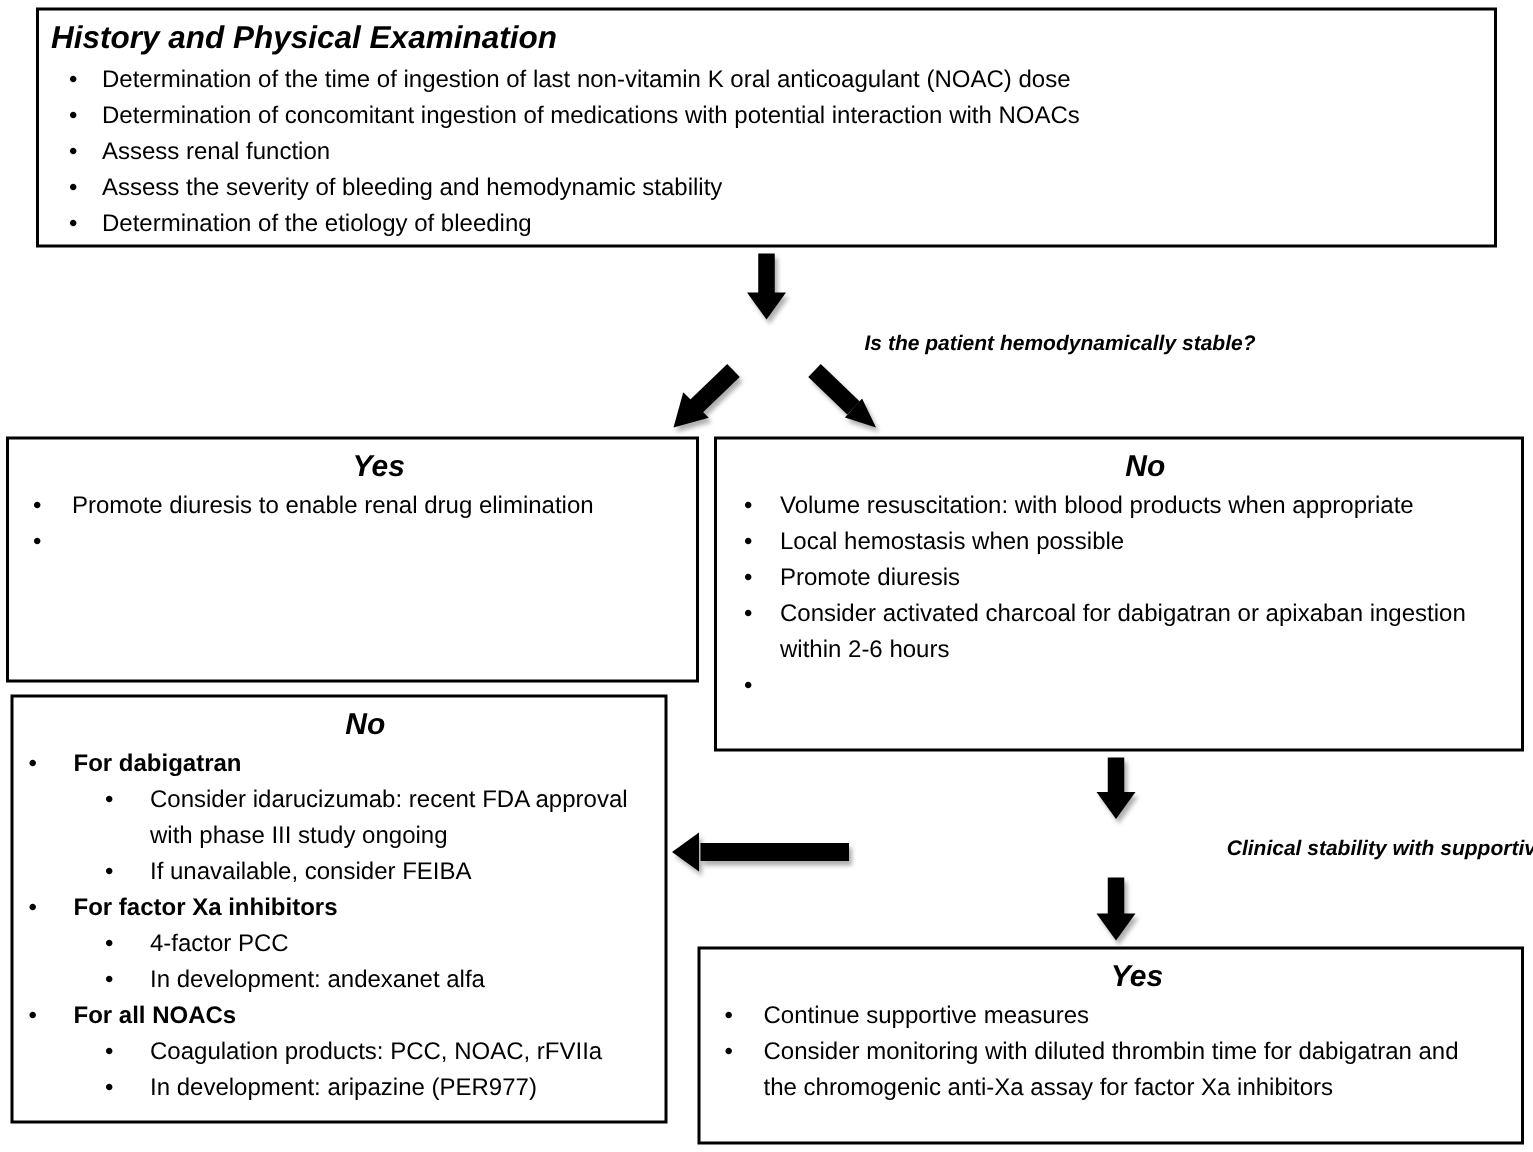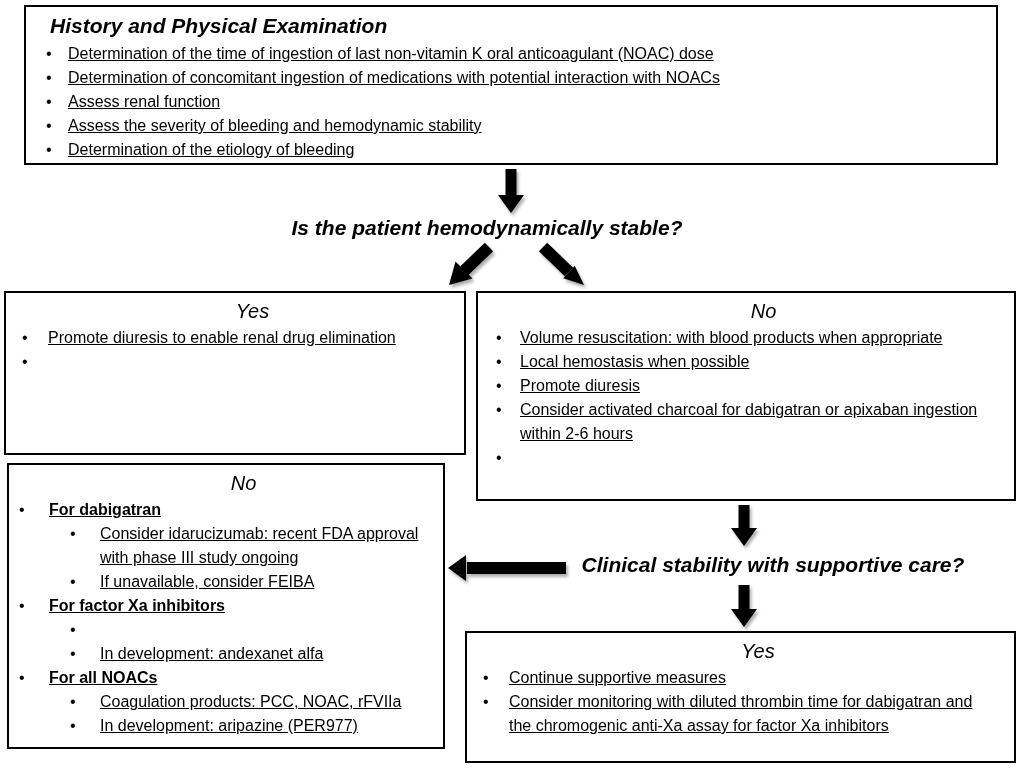--- a/index.html
+++ b/index.html
@@ -16,65 +16,65 @@
     overflow:hidden;
   }
   .box{
     position:absolute;
     box-sizing:border-box;
     background:var(--bg);
     border:2px solid var(--ink);
   }
   .box-title{
     text-align:center;
-    font-weight:normal;
+    font-weight:bold;
     font-style:italic;
     font-size:20px;
     line-height:30px;
     margin-top:3px;
     margin-left:35px;
   }
   .hist-title{
     font-weight:bold;
     font-style:italic;
     font-size:21px;
     line-height:32px;
-    padding-left:24px;
+    padding-left:8px;
     margin-top:3px;
   }
   .row{
     display:flex;
     font-size:16px;
     line-height:24px;
     align-items:flex-start;
   }
   .blt{flex:0 0 auto;}
-  .txt{flex:1 1 auto;text-decoration:underline;}
+  .txt{flex:1 1 auto;}
   
   .hist .row{padding-left:20px;padding-right:16px;}
   .hist .blt{width:22px;}
   
   .yes1 .row{padding-left:16px;padding-right:10px;}
   .yes1 .blt{width:26px;}
   .no1 .row{padding-left:18px;padding-right:36px;}
   .no1 .blt{width:24px;}
   .yes2 .row{padding-left:16px;padding-right:24px;}
   .yes2 .blt{width:26px;}
   
   .no2 .row.l1{padding-left:10px;padding-right:4px;}
   .no2 .row.l1 .blt{width:30px;}
   .no2 .row.l1 .txt{font-weight:bold;}
   .no2 .row.l2{padding-left:61px;padding-right:2px;}
   .no2 .row.l2 .blt{width:30px;}
   .question{
     position:absolute;
-    text-align:center;
+    text-align:right;
     font-weight:bold;
     font-style:italic;
-    font-size:21px;
+    font-size:14px;
     line-height:30px;
   }
   .arrows{
     position:absolute;
     left:0;top:0;width:1022px;height:768px;
     pointer-events:none;
   }
   .arrows line{stroke:var(--ink);}
   .arrows polygon{fill:var(--ink);}
   .arrow{filter:drop-shadow(2px 3px 1.5px rgba(110,110,110,0.55));}
@@ -159,20 +159,21 @@
     <div class="row l2">
       <span class="blt">•</span>
       <span class="txt">If unavailable, consider FEIBA</span>
     </div>
     <div class="row l1">
       <span class="blt">•</span>
       <span class="txt">For factor Xa inhibitors</span>
     </div>
     <div class="row l2">
       <span class="blt">•</span>
+      <span class="txt">4-factor PCC</span>
     </div>
     <div class="row l2">
       <span class="blt">•</span>
       <span class="txt">In development: andexanet alfa</span>
     </div>
     <div class="row l1">
       <span class="blt">•</span>
       <span class="txt">For all NOACs</span>
     </div>
     <div class="row l2">

